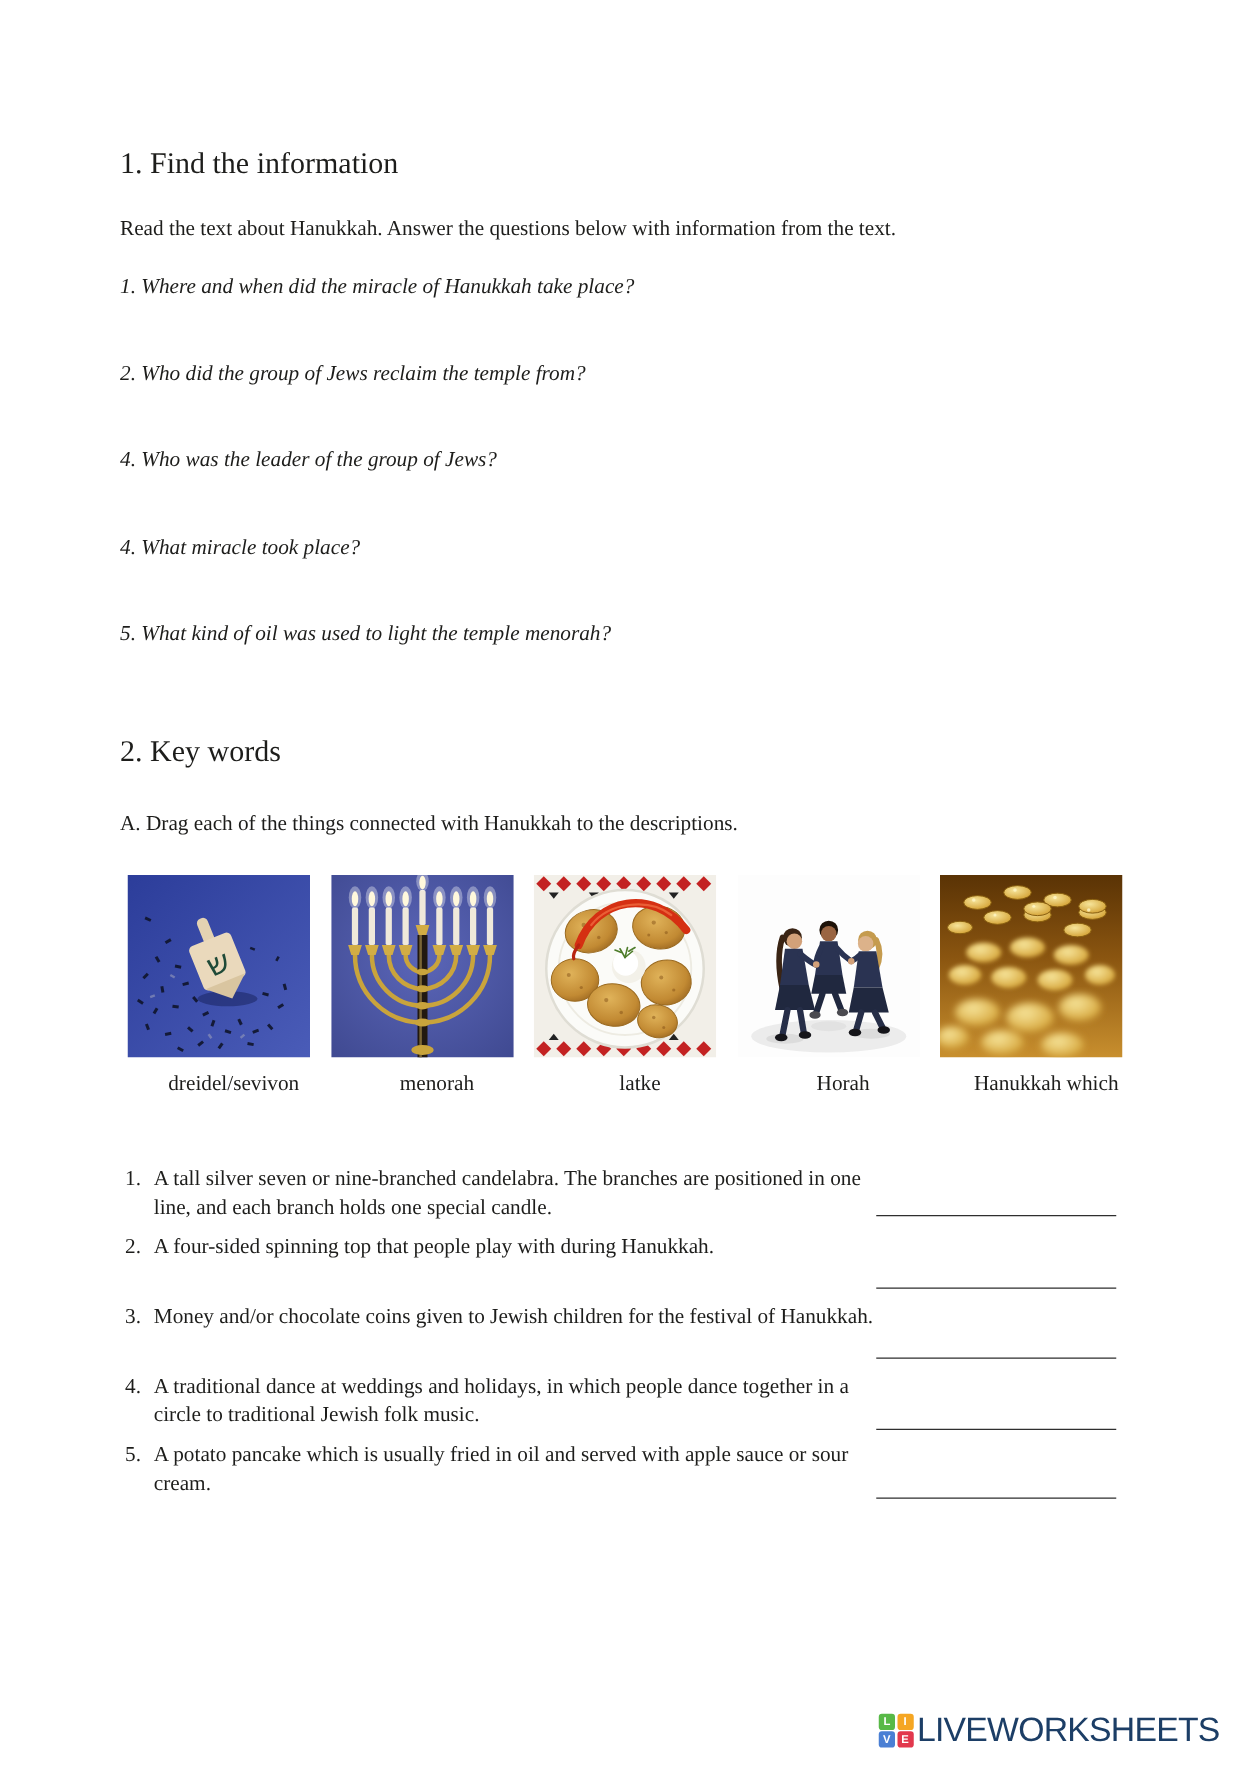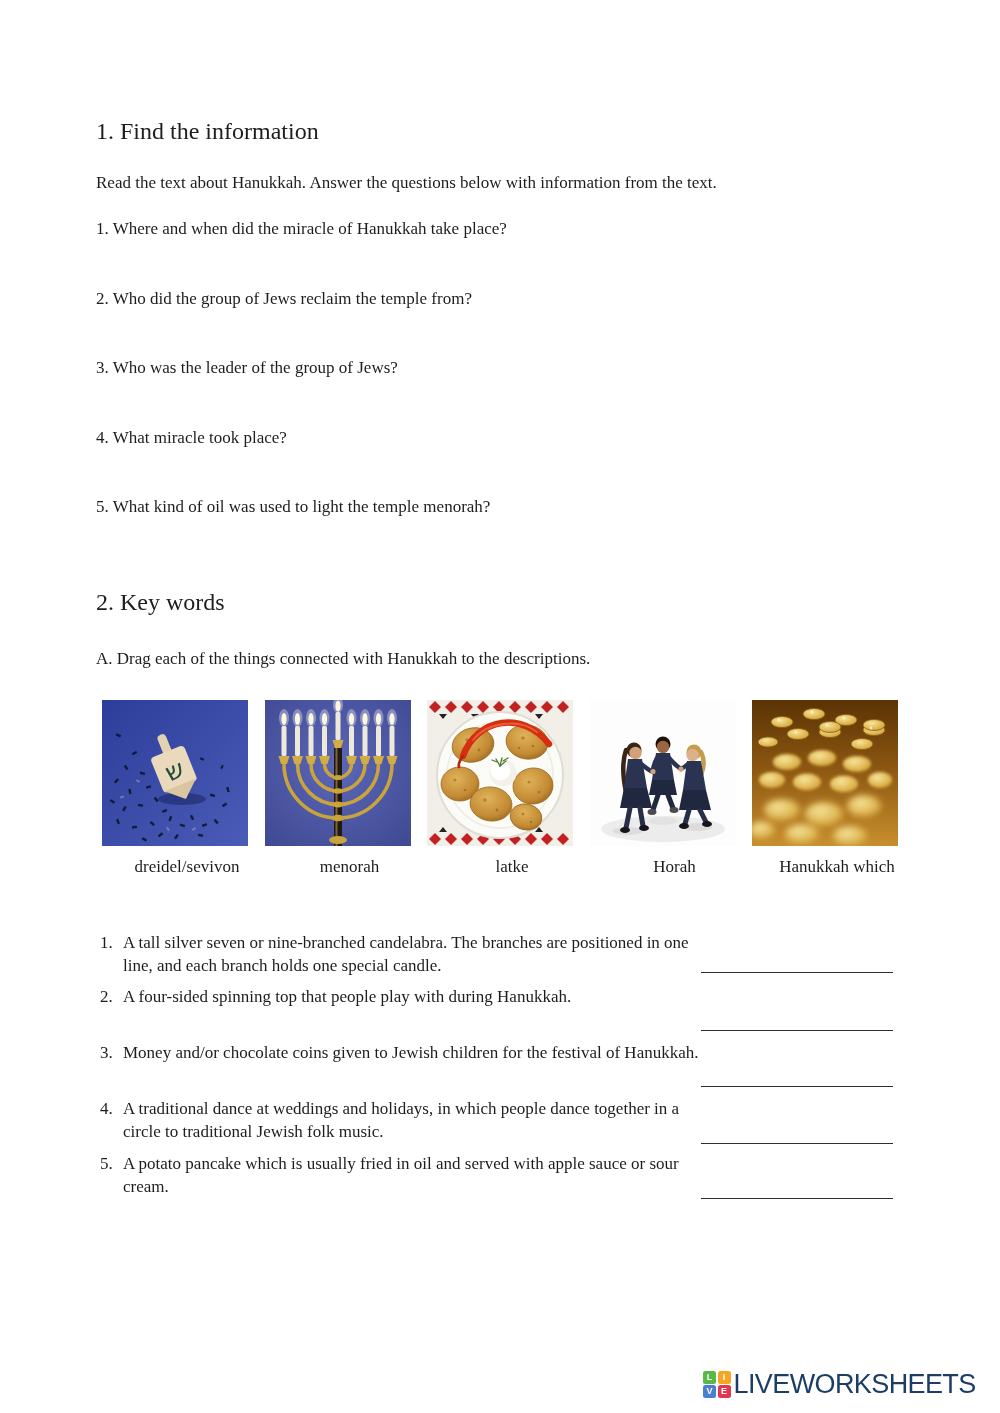--- a/index.html
+++ b/index.html
@@ -2,21 +2,21 @@
 <html><head>
 <meta charset="utf-8">
 <style>
   html,body{margin:0;padding:0;background:#ffffff;}
   #page{
     position:relative;width:1000px;height:1413px;background:#ffffff;
     font-family:"Liberation Serif","DejaVu Serif",serif;color:#1d1d1b;overflow:hidden;
   }
   .h1{position:absolute;left:96px;font-size:24px;font-weight:400;white-space:nowrap;text-align:center;}
   .body-text{position:absolute;left:96px;font-size:17px;white-space:nowrap;}
-  .question{position:absolute;left:96px;font-size:17px;white-space:nowrap;}
+  .question{position:absolute;left:96px;font-size:17px;white-space:nowrap;font-style:italic;}
   .figures-row{position:absolute;left:102px;top:700px;width:796px;display:flex;justify-content:space-between;}
   .figure{width:146px;display:flex;flex-direction:column;align-items:center;}
   .figure svg{width:146px;height:146px;display:block;}
   .caption{margin-top:11px;font-size:17px;text-align:left;margin-left:24px;}
   .desc{position:absolute;left:100px;width:604px;display:flex;font-size:17px;line-height:23px;}
   .desc .num{flex:0 0 23px;}
   .desc .txt{flex:1;max-width:576px;}
   .blank{position:absolute;left:701px;width:192px;height:0;border-top:1.6px solid #2e2e2e;}
   .logo{position:absolute;left:703px;top:1369px;display:flex;align-items:center;gap:3px;}
   .logo-grid{display:grid;grid-template-columns:13px 13px;grid-auto-rows:13px;gap:1.5px;}
@@ -27,21 +27,21 @@
 </style>
 </head>
 <body>
 
 <div id="page">
 
   <div class="h1" style="top:118px">1. Find the information</div>
   <div class="body-text" style="top:173px">Read the text about Hanukkah. Answer the questions below with information from the text.</div>
   <div class="question" style="top:219px">1. Where and when did the miracle of Hanukkah take place?</div>
   <div class="question" style="top:289px">2. Who did the group of Jews reclaim the temple from?</div>
-  <div class="question" style="top:358px">3. Who was the leader of the group of Jews?</div>
+  <div class="question" style="top:358px">4. Who was the leader of the group of Jews?</div>
   <div class="question" style="top:428px">4. What miracle took place?</div>
   <div class="question" style="top:497px">5. What kind of oil was used to light the temple menorah?</div>
 
   <div class="h1" style="top:589px">2. Key words</div>
   <div class="body-text" style="top:649px">A. Drag each of the things connected with Hanukkah to the descriptions.</div>
 
   <div class="figures-row">
 
     <div class="figure">
       <svg viewBox="0 0 146 146">

